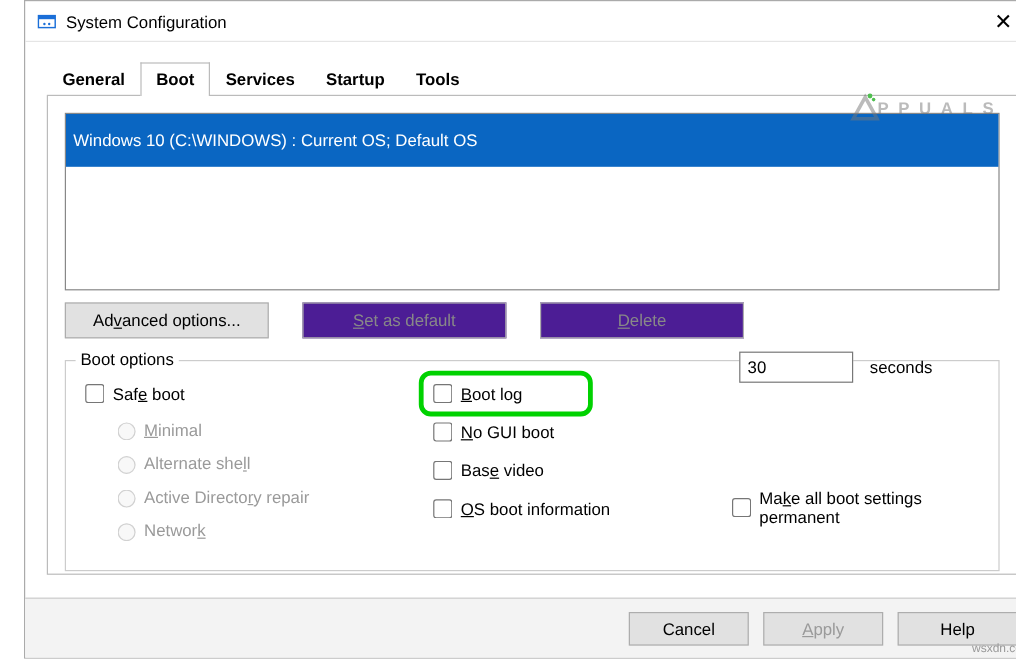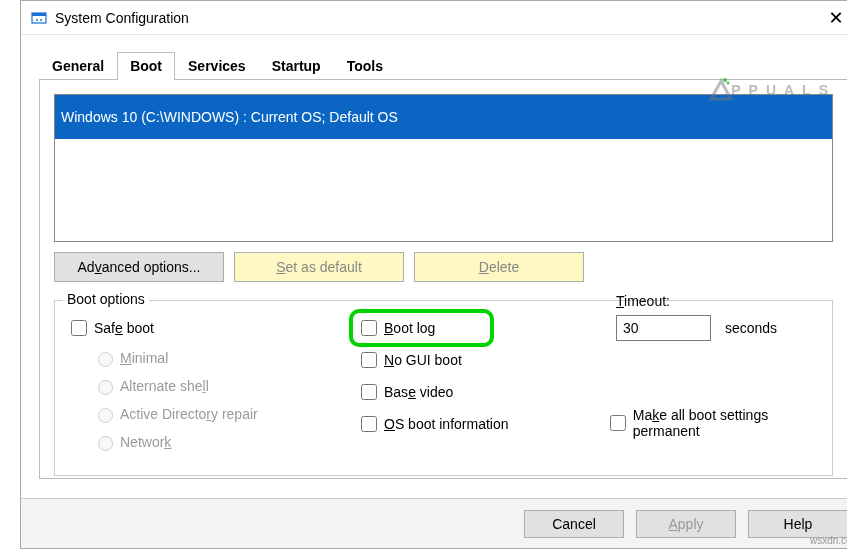--- a/index.html
+++ b/index.html
@@ -13,23 +13,23 @@
   .client { position: relative; padding: 0 0 0 0; height: calc(100% - 34px - 50px); }
 
   .tabs { display: flex; align-items: flex-end; padding: 16px 18px 0 18px; font-weight: bold; }
   .tab { padding: 5px 12px 6px 12px; border: 1px solid transparent; border-bottom: none; cursor: pointer; background: transparent; position: relative; top: 1px; }
   .tab.active { border-color: #bbb; background: #fff; }
 
   .panel { margin: 0 18px 0 18px; border: 1px solid #bbb; padding: 14px; height: 400px; background: #fff; }
   .listbox { width: 100%; height: 148px; border: 1px solid #888; background: #fff; }
   .listitem { background: #0a66c2; color: #fff; padding: 14px 6px; cursor: pointer; }
 
-  .row-btns { display: flex; gap: 10px; margin-top: 10px; }
+  .row-btns { display: flex; gap: 28px; margin-top: 10px; }
   .btn { min-width: 170px; height: 30px; padding: 0 12px; border: 1px solid #adadad; background: #e1e1e1; cursor: pointer; text-align: center; }
-  .btn.disabled { color: #888; background: #fef9c3; cursor: default; }
+  .btn.disabled { color: #888; background: #4c1d95; cursor: default; }
   .btn .u { text-decoration: underline; }
 
   .groupbox { position: relative; border: 1px solid #ccc; margin-top: 18px; padding: 16px 12px 14px 12px; }
   .grouplabel { position: absolute; top: -10px; left: 8px; background: #fff; padding: 0 4px; }
 
   .opts-row { display: flex; }
   .col1 { width: 290px; }
   .col2 { width: 250px; position: relative; }
   .highlight { position: absolute; border: 4px solid #00d200; border-radius: 10px; top: -8px; left: -8px; width: 145px; height: 38px; pointer-events: none; }
 
@@ -154,21 +154,20 @@
               <input type="checkbox" style="">
               <span><span></span><span class="u">O</span><span>S boot information</span></span>
             </label>
           </div>
         </div>
       </div>
 
     </div>
 
     <div class="side">
-      <div class="side-lbl"><span></span><span class="u">T</span><span>imeout:</span></div>
       <input class="side-input" value="30" style="">
       <span class="seconds">seconds</span>
     </div>
 
     <div class="side2">
       <label class="cb">
         <input type="checkbox" style="">
         <span><span>Ma</span><span class="u">k</span><span>e all boot settings permanent</span></span>
       </label>
     </div>

